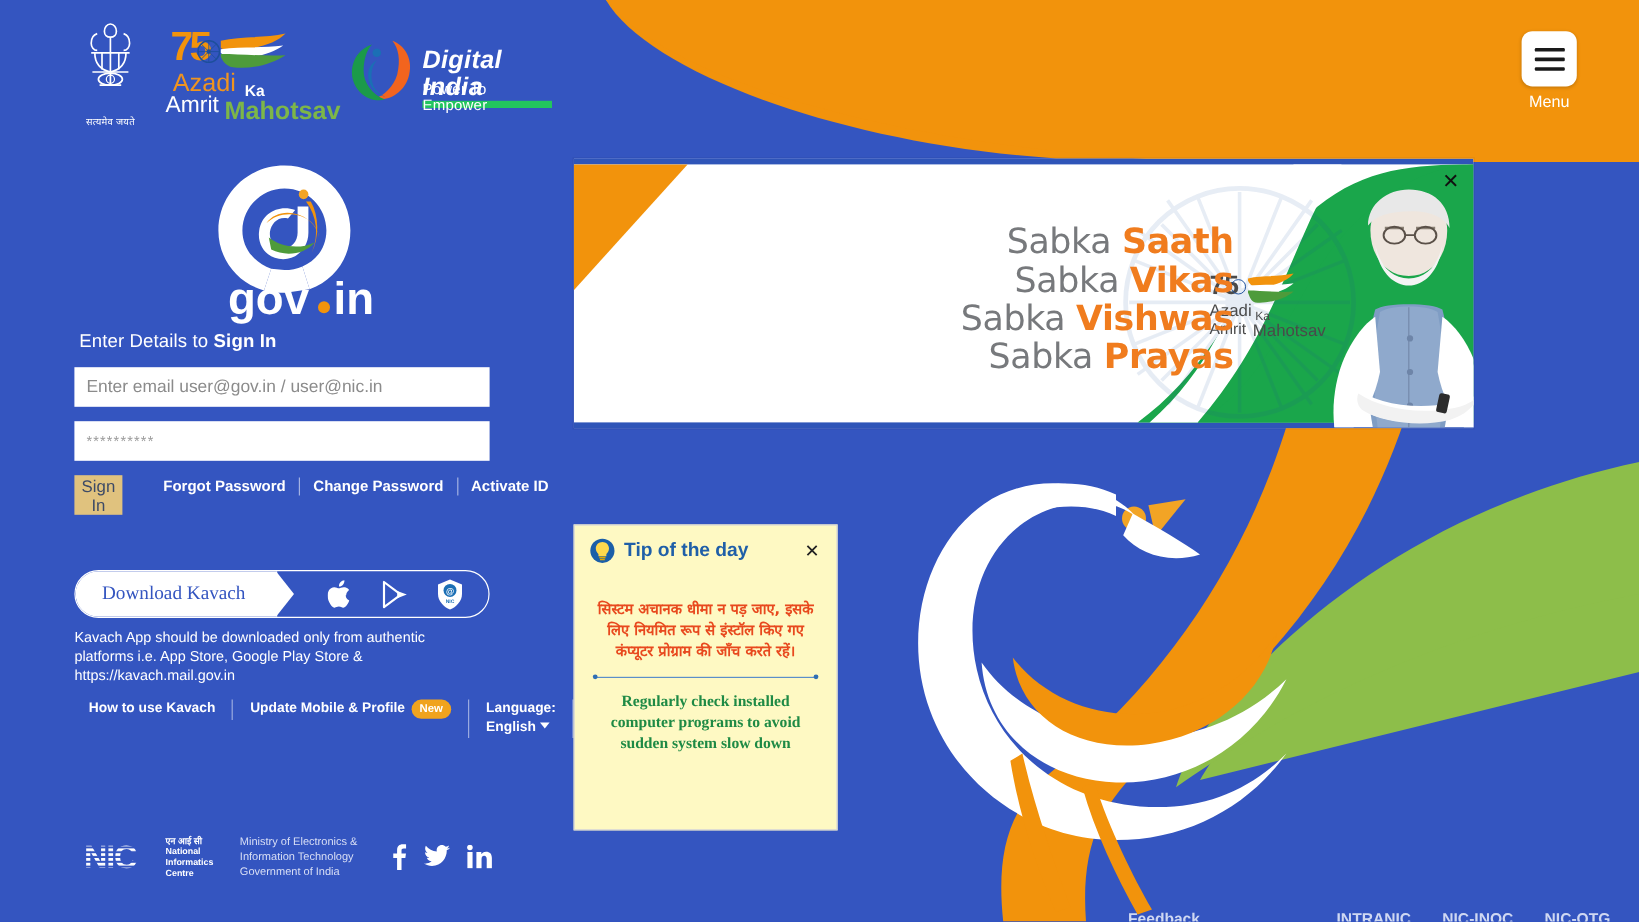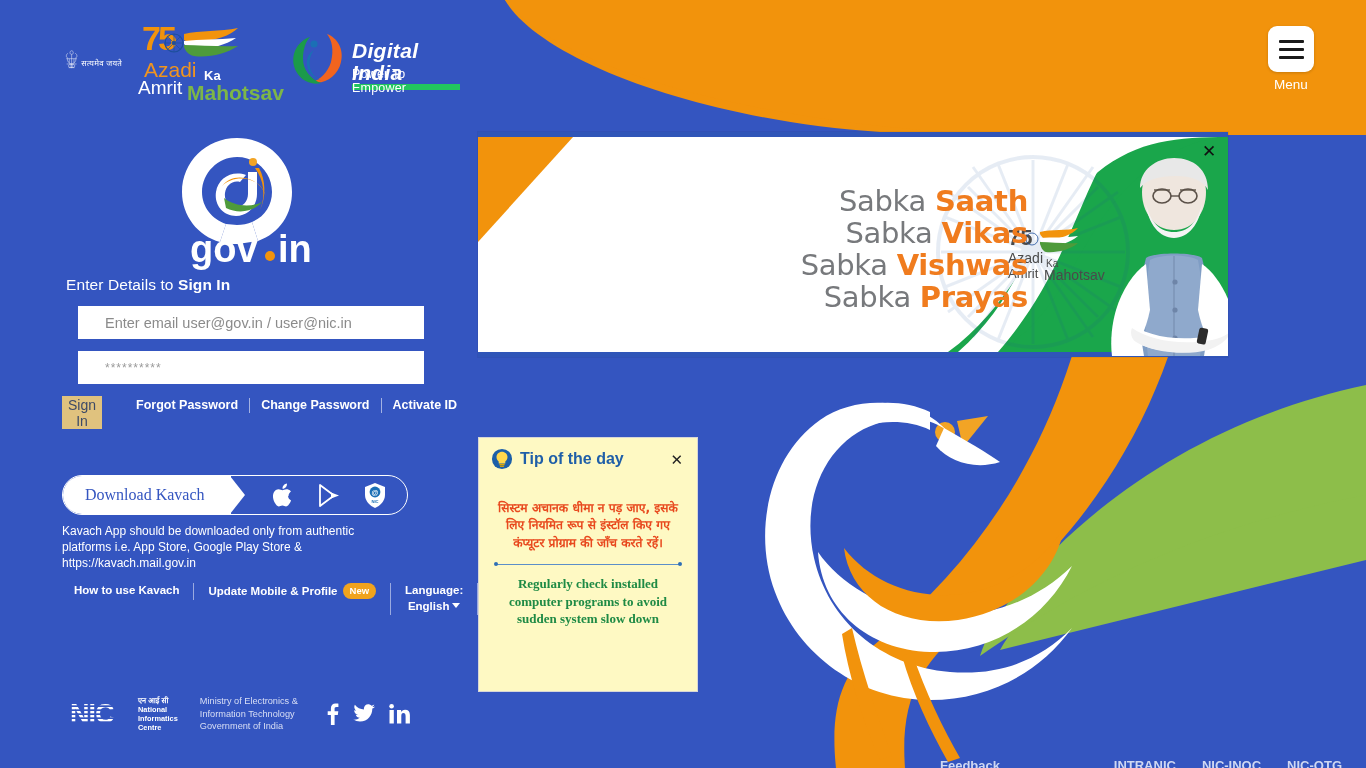--- a/index.html
+++ b/index.html
@@ -7,21 +7,21 @@
     width:1366px;height:768px;overflow:hidden;position:relative;
     background:#3455c0;
     font-family:"Liberation Sans","DejaVu Sans",sans-serif;
     -webkit-font-smoothing:antialiased;
   }
   
   #bg{position:absolute;inset:0;width:1366px;height:768px;z-index:0;pointer-events:none;}
 
   
   .logo-strip{position:absolute;left:62px;top:14px;height:100px;display:flex;align-items:flex-start;gap:10px;z-index:5;}
-  .emblem{width:60px;height:96px;display:flex;flex-direction:row;align-items:center;}
+  .emblem{width:60px;height:96px;display:flex;flex-direction:column;align-items:center;}
   .emblem .cap{font-size:8px;color:#fff;letter-spacing:.2px;margin-top:1px;white-space:nowrap;}
   .akam{width:130px;height:92px;position:relative;margin-left:6px;}
   .akam .l1{position:absolute;left:6px;top:44px;font-size:21px;color:#f0941f;font-weight:500;}
   .akam .l2{position:absolute;left:66px;top:54px;font-size:13px;color:#fff;font-weight:600;}
   .akam .l3{position:absolute;left:0px;top:63px;font-size:19px;color:#fff;font-weight:500;}
   .akam .l4{position:absolute;left:49px;top:67px;font-size:21px;color:#7db648;font-weight:600;}
   .digital{width:170px;height:80px;position:relative;margin-left:12px;margin-top:22px;}
   .digital .di{position:absolute;left:62px;top:4px;font-size:21px;font-style:italic;font-weight:bold;color:#fff;
     border-bottom:6px solid #22c55e;line-height:1.05;letter-spacing:.3px;}
   .digital .pte{position:absolute;left:62px;top:31px;font-size:12.5px;color:#fff;letter-spacing:.2px;}
@@ -32,21 +32,21 @@
     align-items:center;justify-content:center;gap:5px;cursor:pointer;box-shadow:0 1px 3px rgba(0,0,0,.18);}
   .menu-btn span{display:block;width:25px;height:3px;background:#1a1a1a;border-radius:1px;}
   .menu-lbl{color:#fff;font-size:13.5px;margin-top:5px;}
 
   
   .login-col{position:absolute;left:62px;top:120px;width:350px;z-index:10;}
   .govin-logo{width:155px;height:150px;margin:0 auto;position:relative;display:block;}
   .enter-details{color:#fff;font-size:15.5px;margin:6px 0 12px 4px;letter-spacing:.1px;}
   .enter-details b{font-weight:bold;}
   .field{width:346px;height:33px;box-sizing:border-box;border:0;background:#fff;display:block;margin-bottom:12px;
-    padding:0 27px;font-size:14.5px;color:#333;font-family:"Liberation Sans",sans-serif;outline:none;margin-left:16px;}
+    padding:0 10px;font-size:14.5px;color:#333;font-family:"Liberation Sans",sans-serif;outline:none;}
   .field::placeholder{color:#8b8b8b;}
   .pwd{letter-spacing:1px;color:#9a9a9a;font-size:12px;}
   .row-actions{display:flex;align-items:flex-start;margin-top:2px;}
   .signin-btn{width:84px;height:33px;background:#e0c27e;border:0;color:#3d4a66;font-size:14px;cursor:pointer;
     font-family:"Liberation Sans",sans-serif;}
   .links{display:flex;margin-left:24px;margin-top:2px;}
   .links a{color:#fff;font-size:12.5px;text-decoration:none;line-height:1.18;padding:0 11px;
     border-left:1px solid rgba(255,255,255,.55);white-space:nowrap;cursor:pointer;font-weight:bold;}
   .links a:first-child{border-left:0;padding-left:10px;}
 
@@ -55,21 +55,21 @@
     display:flex;align-items:center;position:relative;overflow:hidden;box-sizing:border-box;}
   .kav-tag{background:#fff;height:100%;display:flex;align-items:center;padding-left:22px;padding-right:26px;
     color:#3455c0;font-size:16px;position:relative;cursor:pointer;font-family:Liberation Serif, serif;}
   .kav-tag:after{content:"";position:absolute;right:-14px;top:0;width:0;height:0;
     border-top:19px solid transparent;border-bottom:19px solid transparent;border-left:15px solid #fff;}
   .kav-icons{display:flex;align-items:center;gap:22px;margin-left:42px;}
   .kav-icons .ic{cursor:pointer;display:flex;align-items:center;}
   .kav-note{color:#fff;font-size:12px;line-height:1.32;margin-top:9px;width:340px;font-weight:normal;}
   .kav-links{display:flex;margin-top:12px;align-items:flex-start;}
   .kav-links .cell{color:#fff;font-size:11.5px;line-height:1.35;padding:0 14px;
-    border-left:1px solid rgba(255,255,255,.5);white-space:nowrap;font-weight:bold;cursor:pointer;text-align:center;}
+    border-left:1px solid rgba(255,255,255,.5);white-space:nowrap;font-weight:bold;cursor:pointer;}
   .kav-links .cell:first-child{border-left:0;padding-left:12px;}
   .badge-new{display:inline-block;background:#f0a31e;color:#fff;font-size:9.5px;border-radius:9px;
     padding:1.5px 7px;margin-left:5px;vertical-align:1px;font-weight:bold;}
   .sel{color:#fff;font-size:11.5px;font-weight:bold;cursor:pointer;}
   .caret{display:inline-block;margin-left:3px;border-left:4px solid transparent;border-right:4px solid transparent;
     border-top:5px solid #fff;vertical-align:2px;}
 
   
   .foot{position:absolute;left:70px;top:695px;display:flex;align-items:center;z-index:10;}
   .nic-logo{display:flex;align-items:center;}

